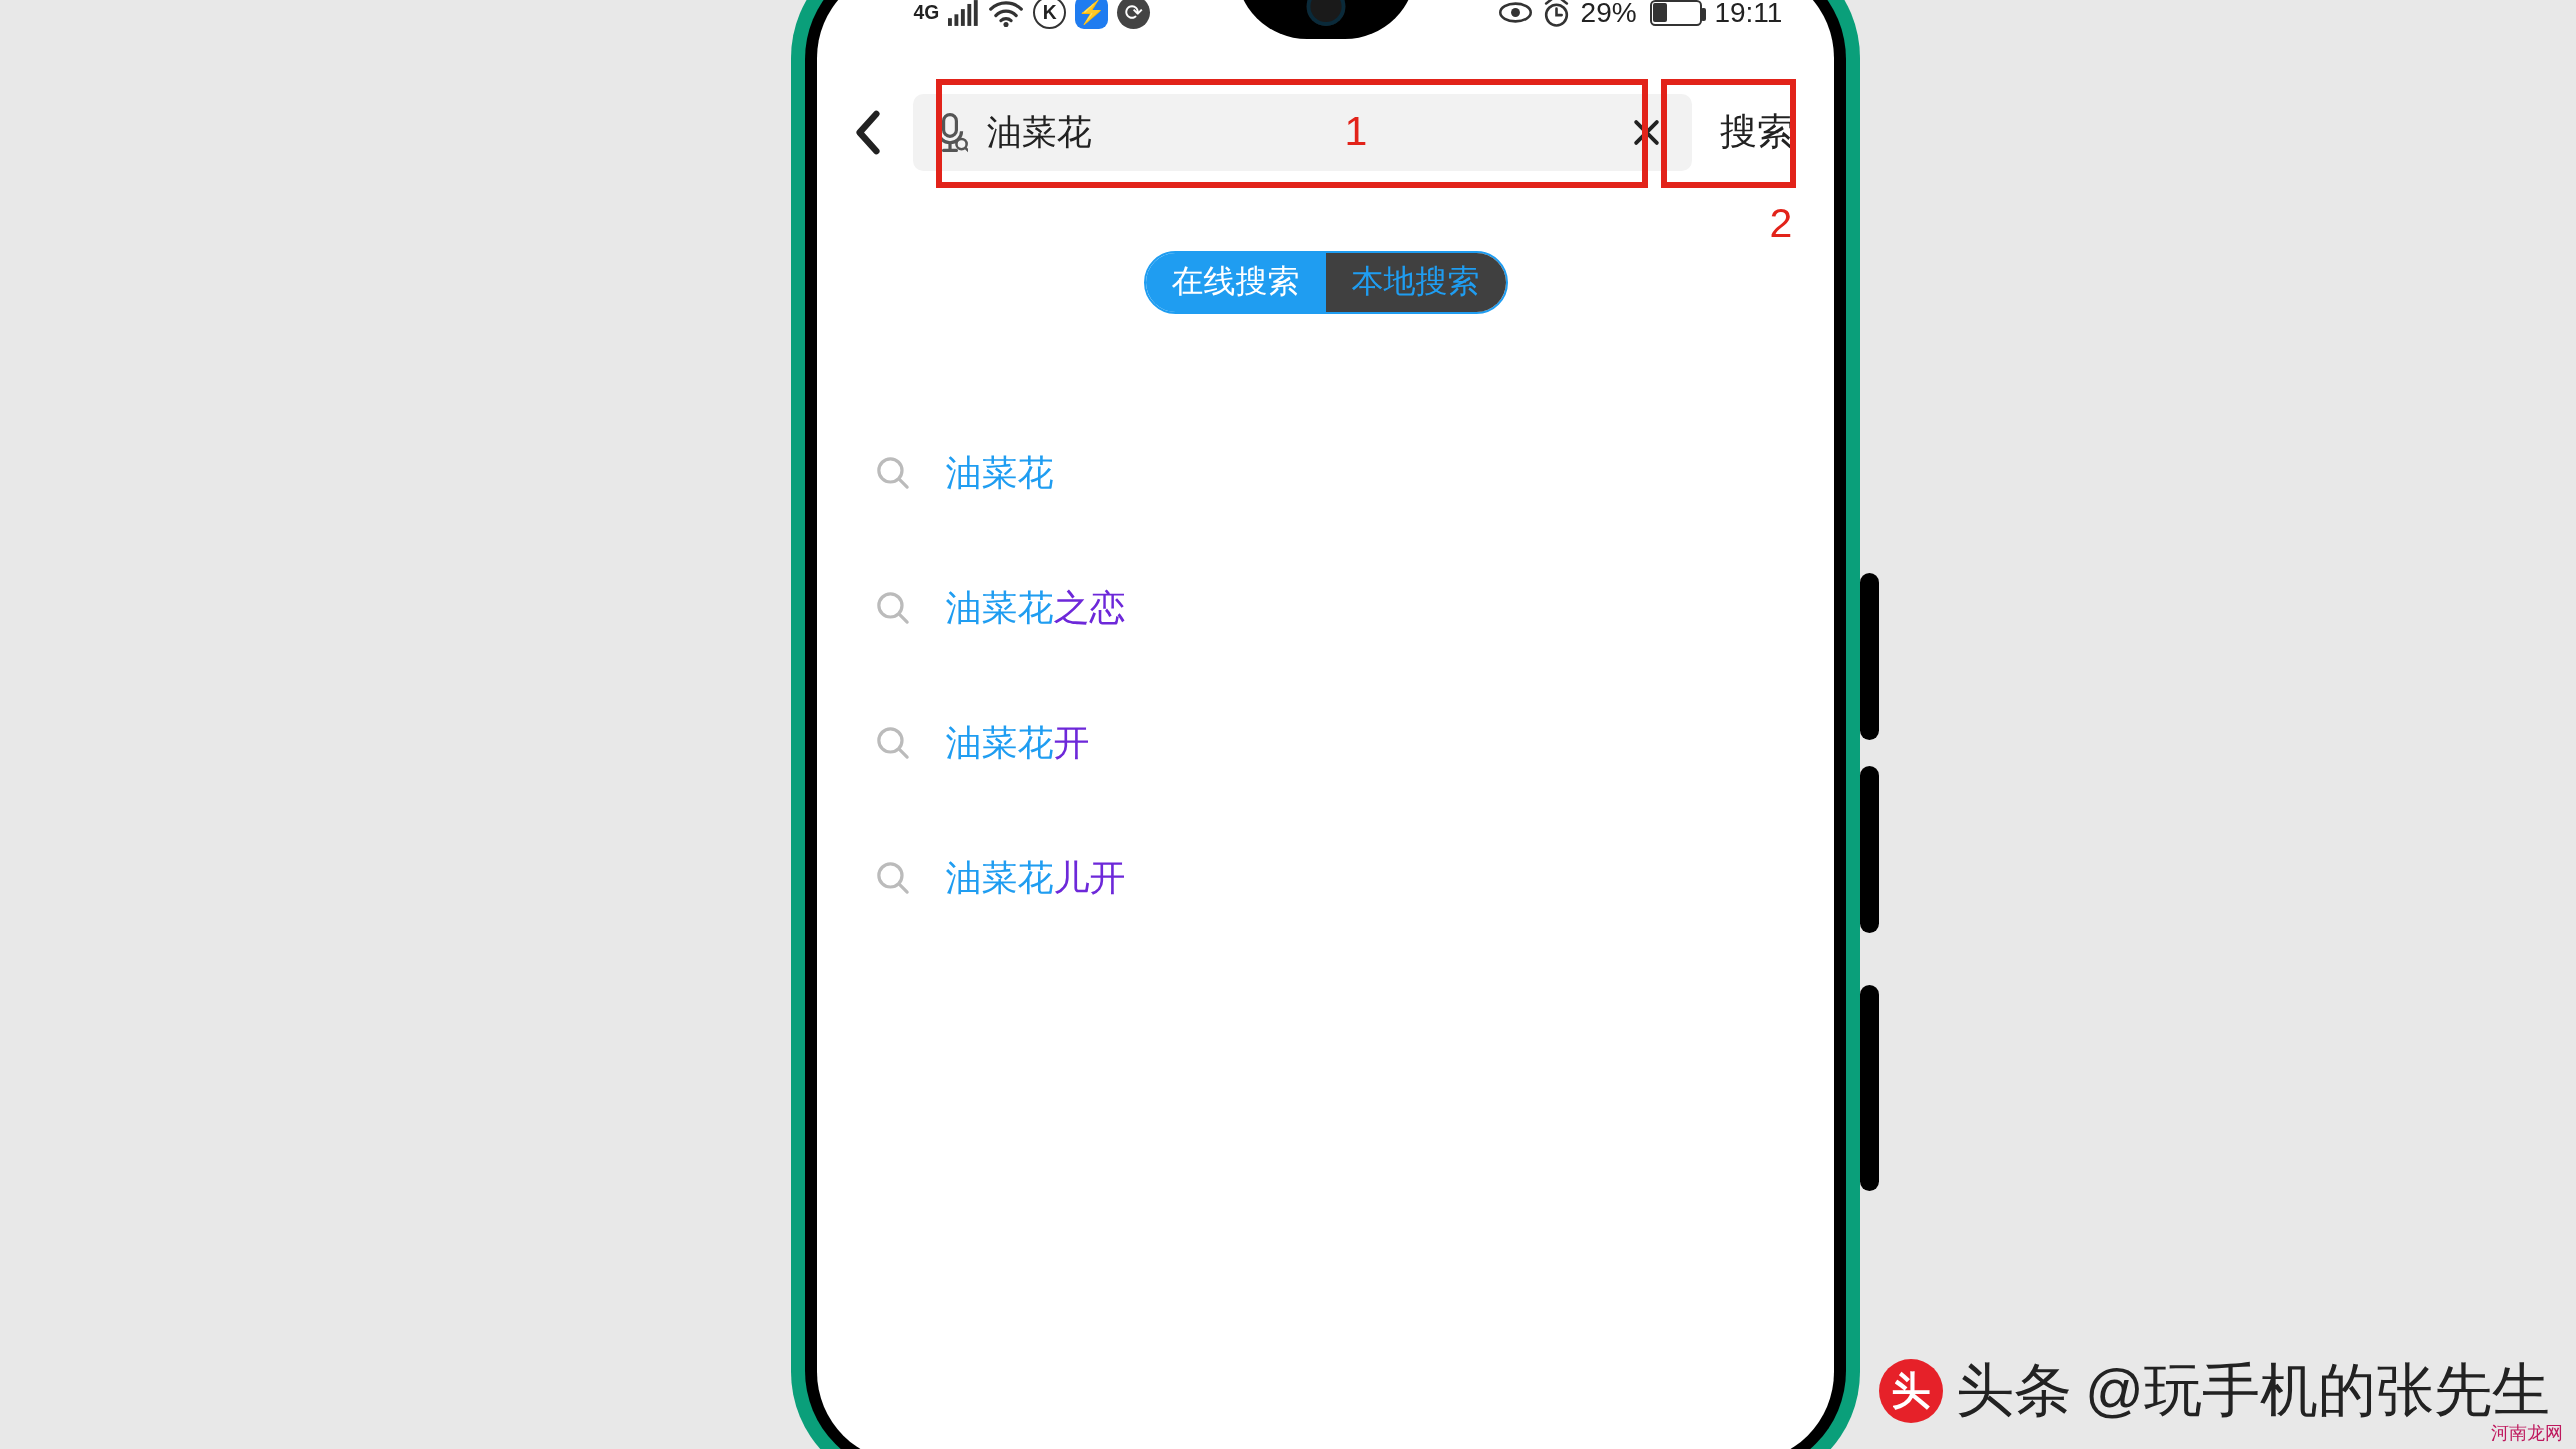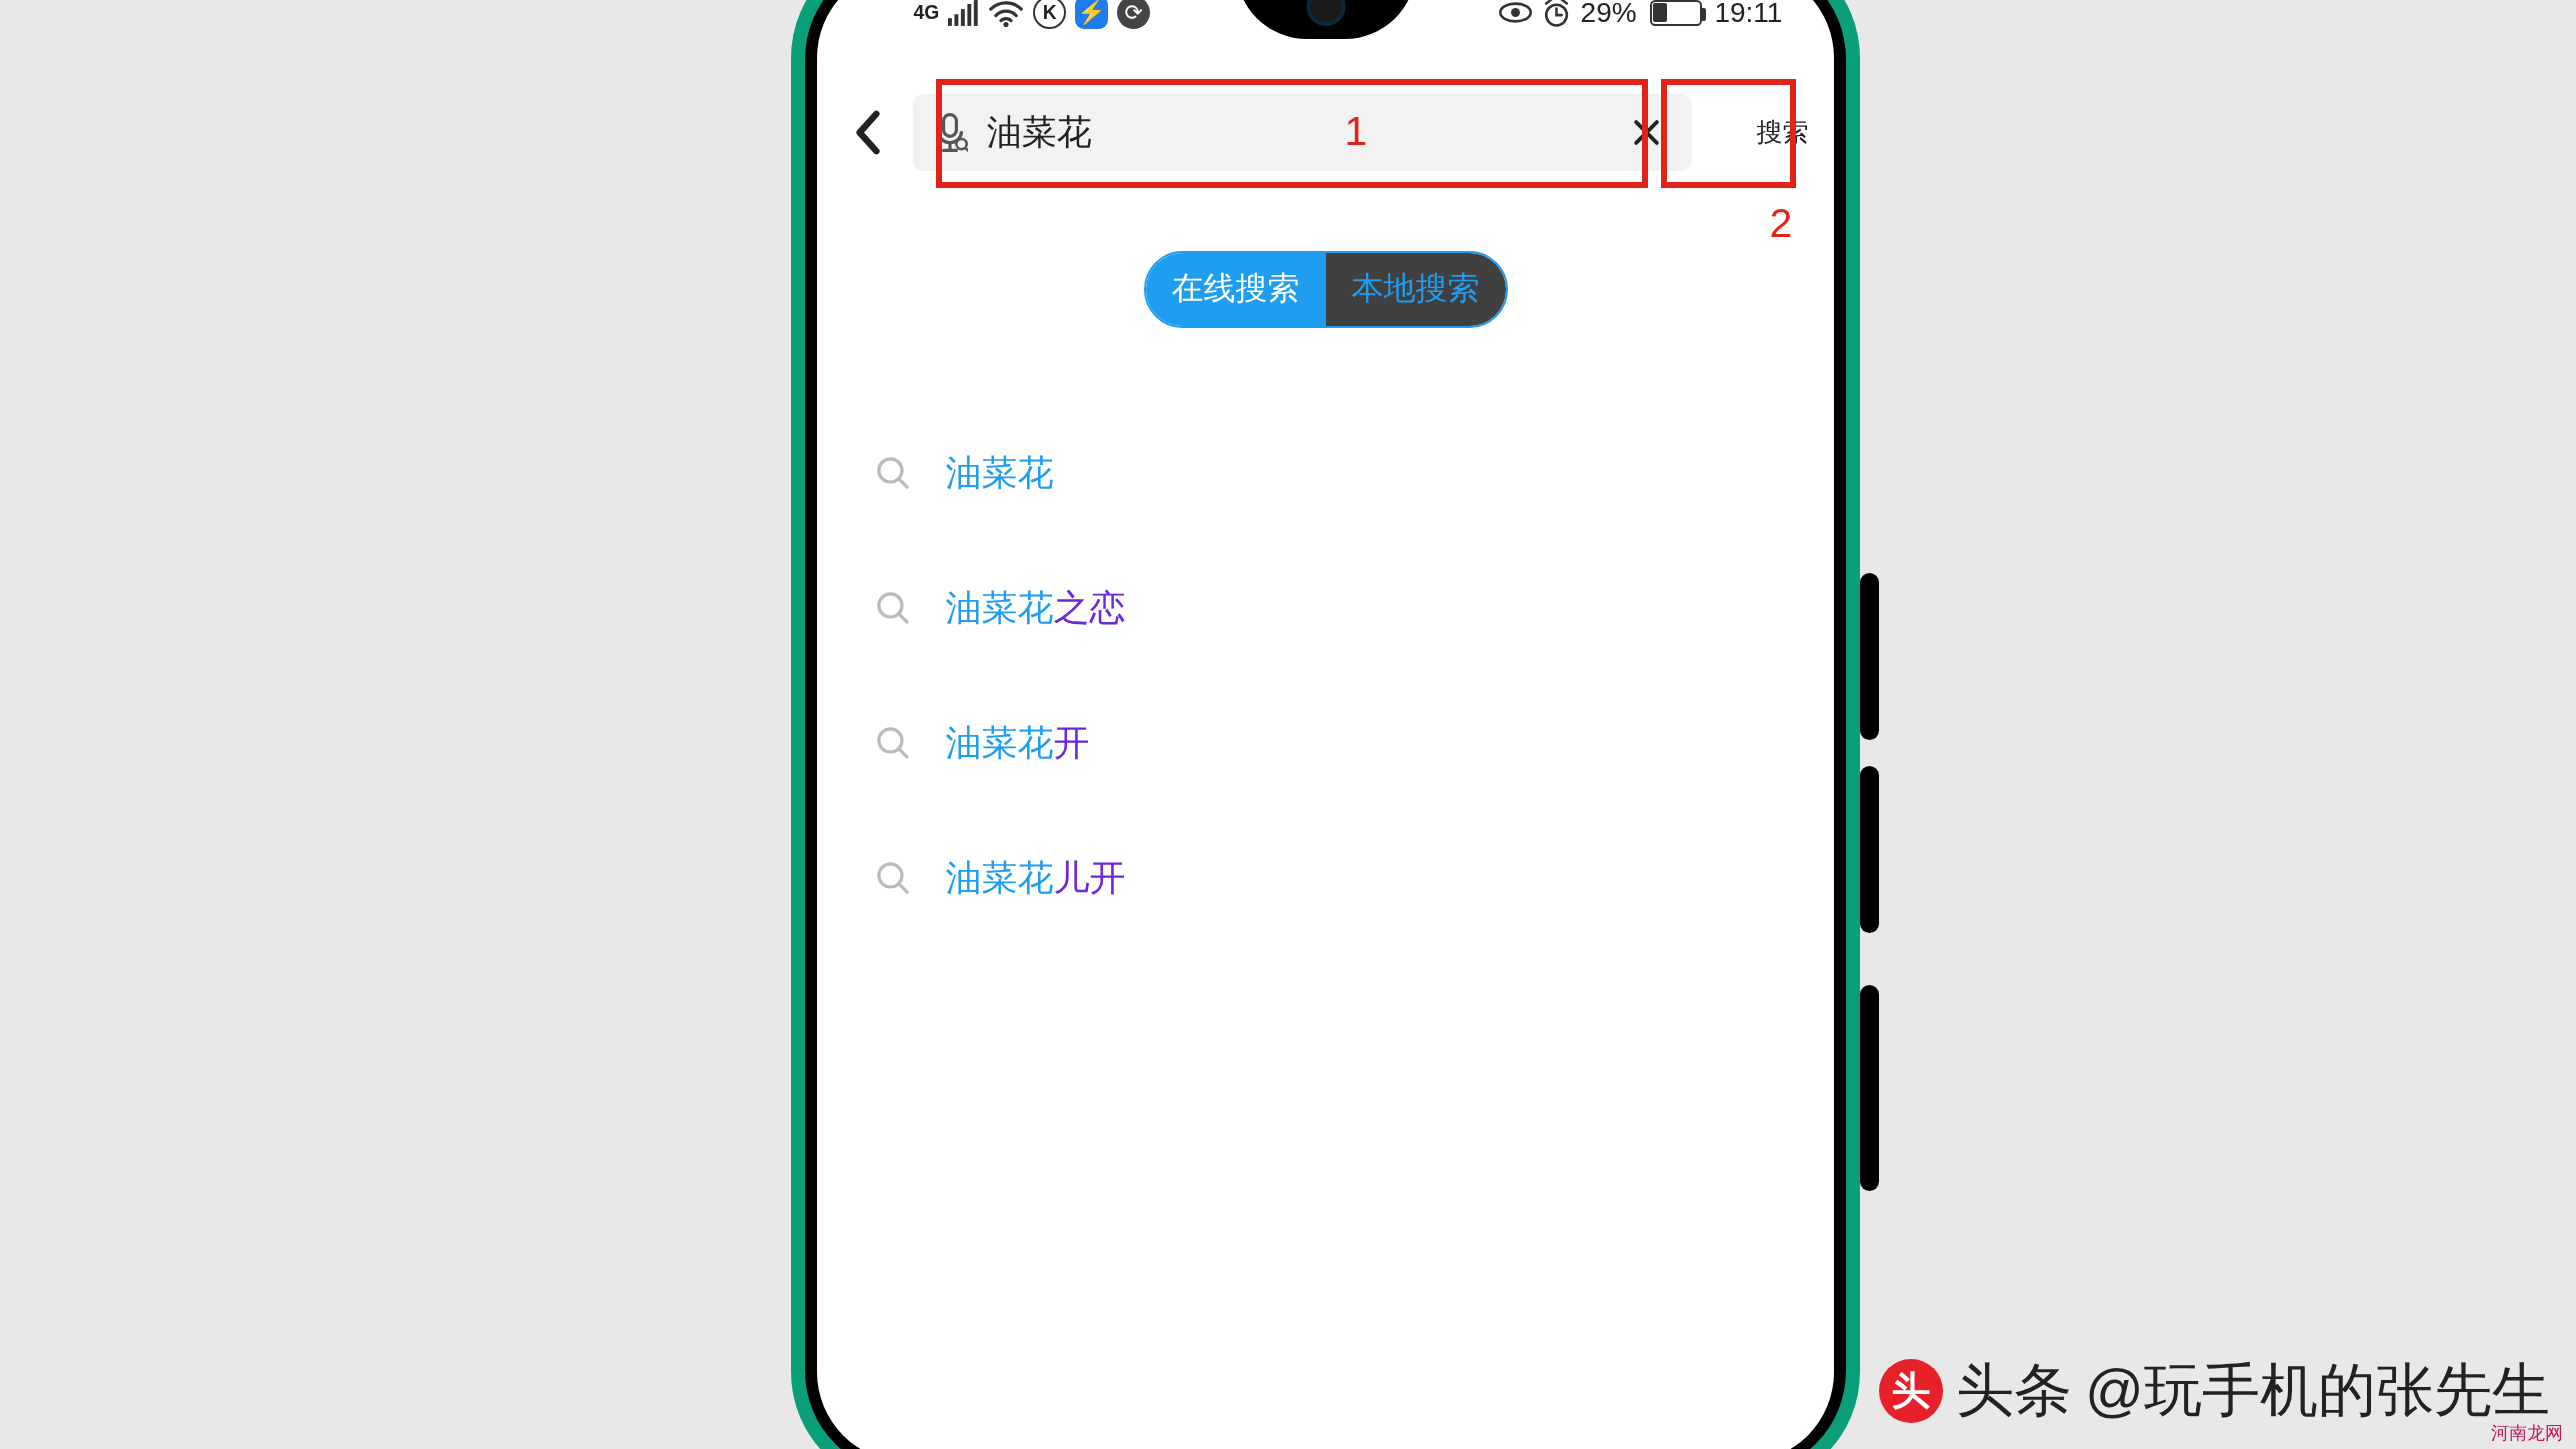--- a/index.html
+++ b/index.html
@@ -124,38 +124,38 @@
     align-items: center;
     padding: 0 26px 0 19.3px;
     gap: 15.5px;
     position: relative;
   }
   .search-box .mic { width:39px; display:flex; }
   .search-box .text { font-size: 35px; color: #222; flex:1; }
   .search-box .clear { width:39px; display:flex; justify-content:center; }
   .search-btn {
     width: 103px;
-    font-size: 26px;
+    font-size: 37px;
     color: #222;
-    text-align: right;
+    text-align: center;
   }
 
   
   .annot-box { position:absolute; border:6.4px solid #e2231a; pointer-events:none; }
   .annot-label { position:absolute; color:#e2231a; font-size:41px; font-weight:500; }
 
   
   .tabs {
     position: absolute;
     top: 283px; left:50%; transform:translateX(-50%);
     display: flex;
     border: 2.6px solid #1f9df1;
     border-radius: 45px;
     overflow: hidden;
-    height: 77px;
+    height: 63px;
   }
   .tab {
     width: 180px;
     display:flex; align-items:center; justify-content:center;
     font-size: 32px;
   }
   .tab.active { background:#1f9df1; color:#fff; }
   .tab.inactive { background:#404040; color:#1f9df1; }
 
   

